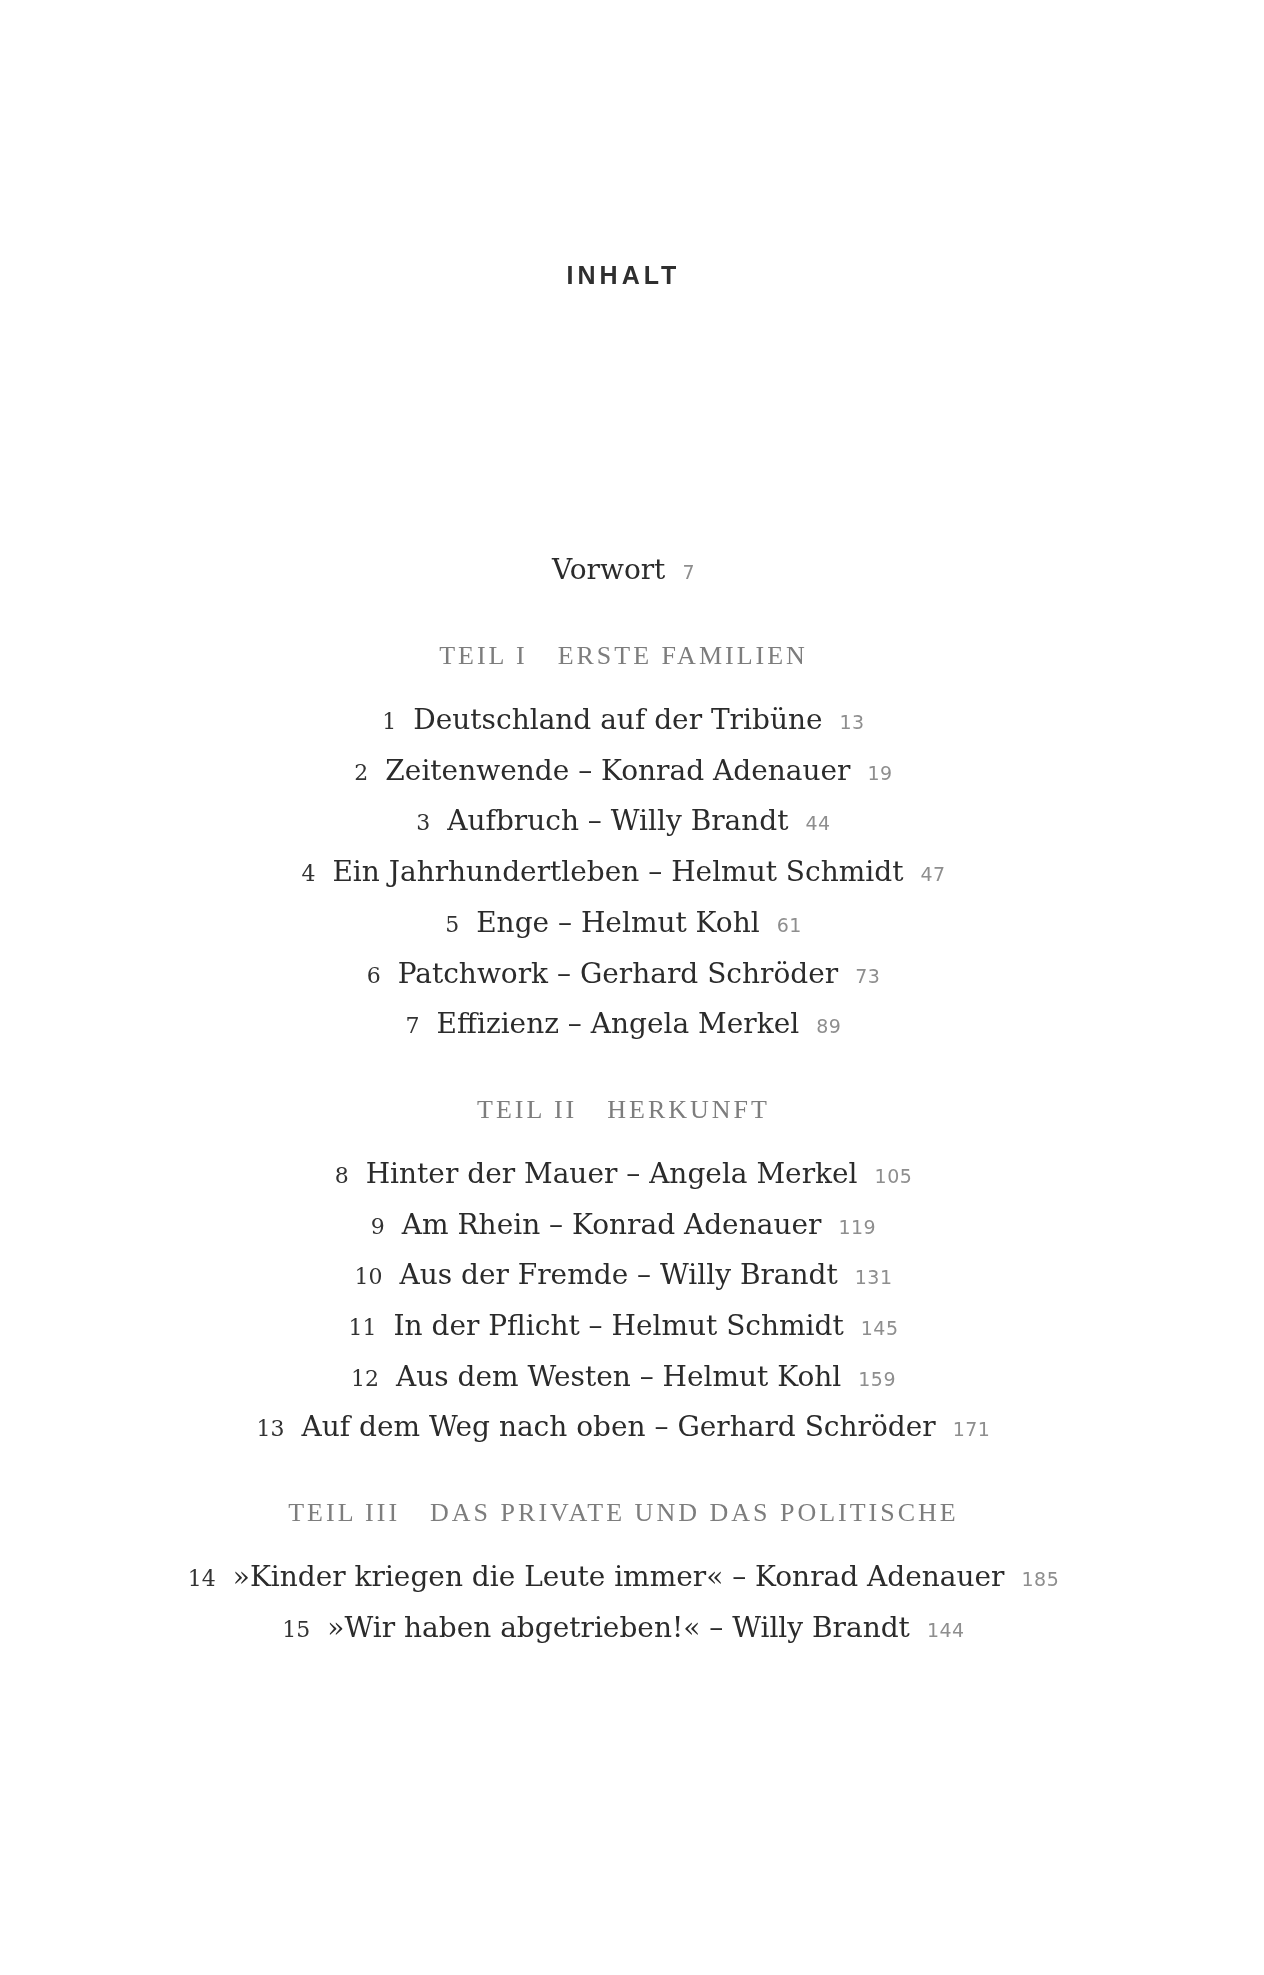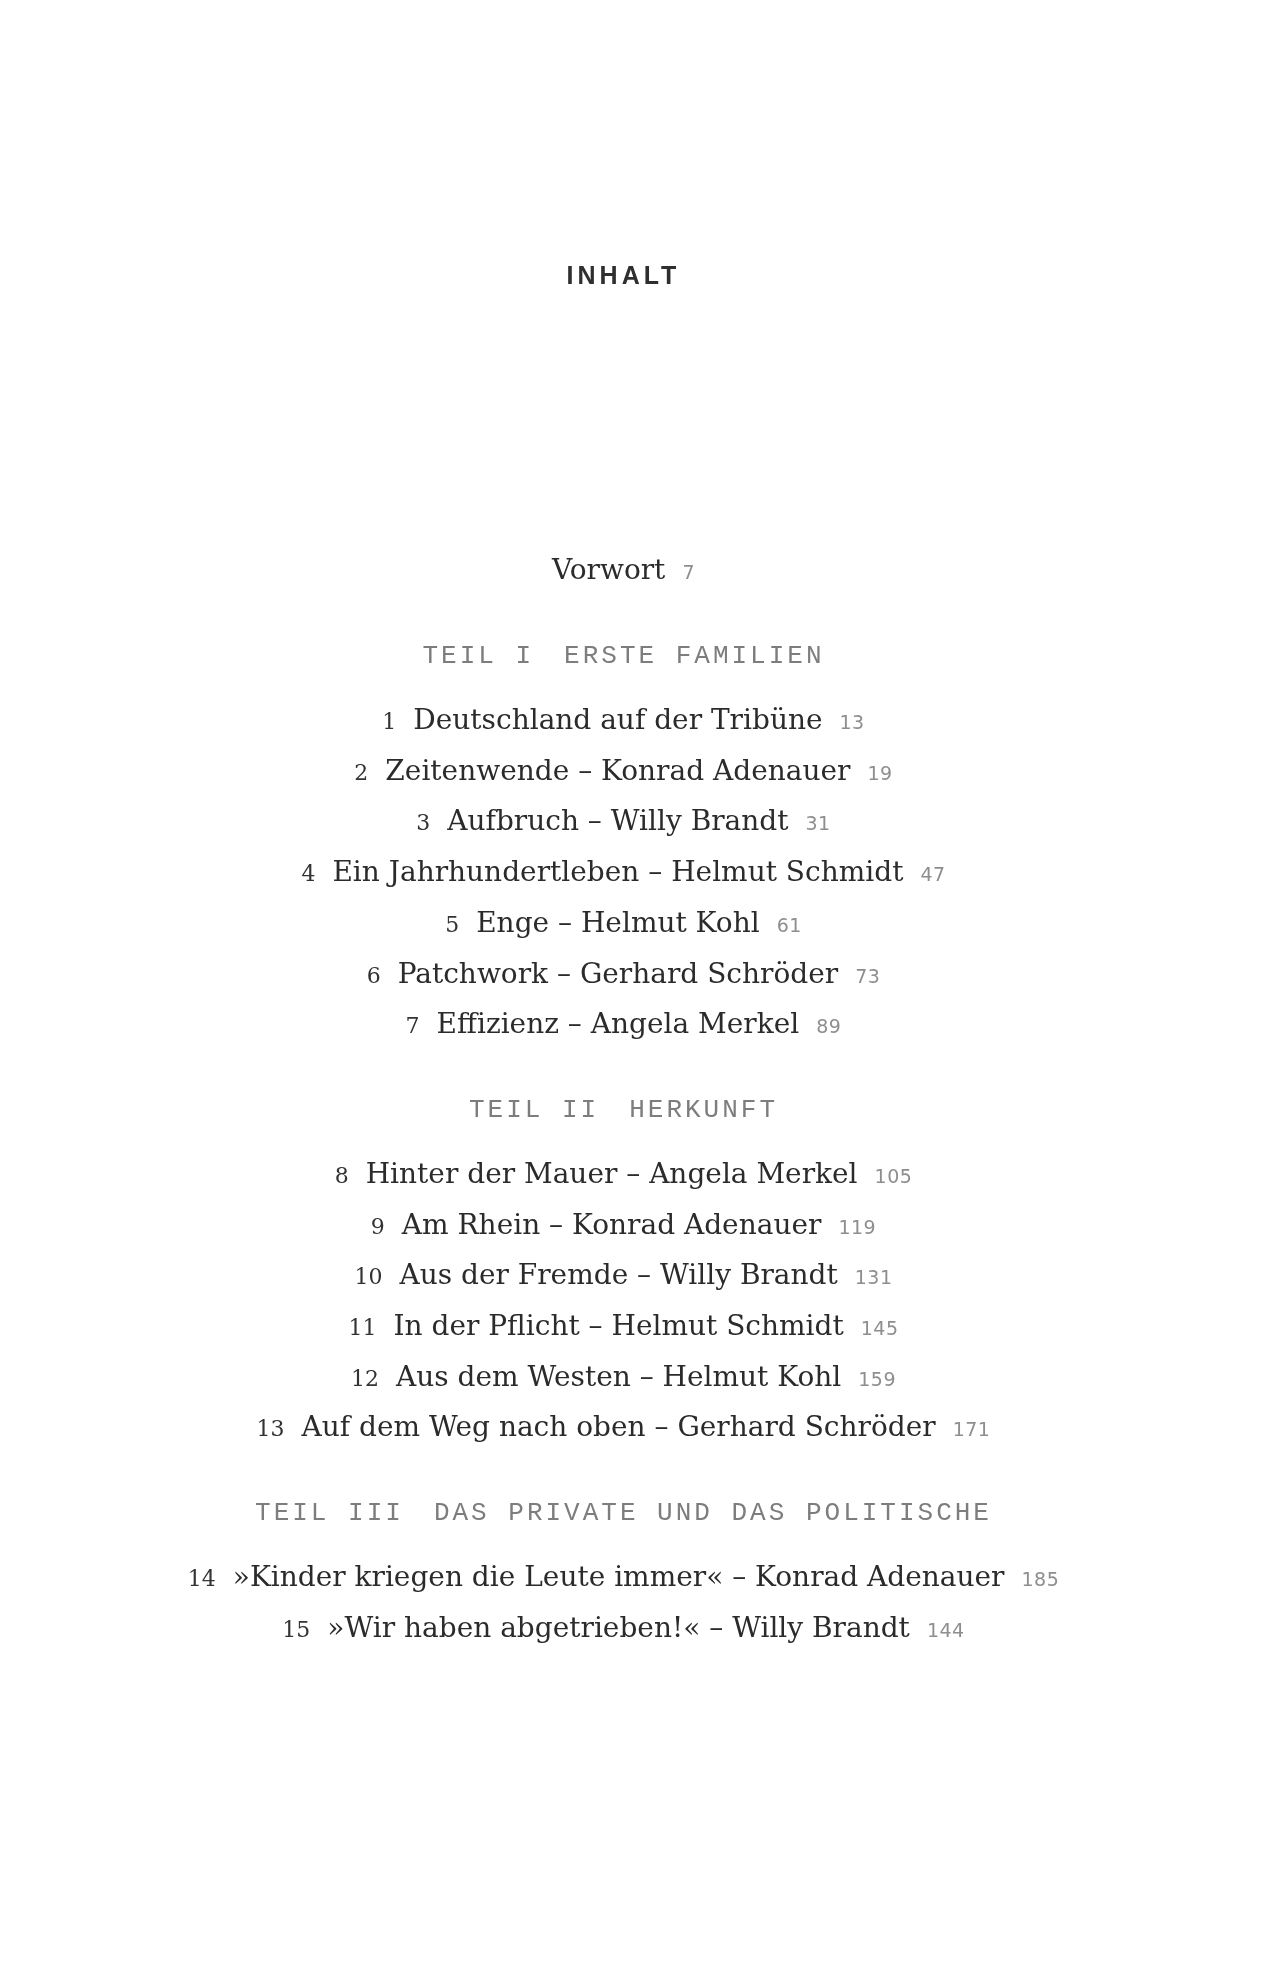--- a/index.html
+++ b/index.html
@@ -30,21 +30,21 @@
     color: #2f2f2f;
   }
   .preface-row {
     margin-top: 257px;
     font-size: 28px;
     line-height: 49px;
     color: #2b2b2b;
   }
   .part-heading {
     margin-top: 45px;
-    font-family: Liberation Mono, monospace;
+    font-family: Liberation Serif, serif;
     font-size: 26px;
     line-height: 28px;
     letter-spacing: 3px;
     color: #7d7d7d;
     white-space: nowrap;
   }
   .part-heading .part-subtitle {
     margin-left: 30px;
   }
   .chapter-list {
@@ -85,21 +85,21 @@
     <span>TEIL I</span><span class="part-subtitle">ERSTE FAMILIEN</span>
   </div>
   <div class="chapter-list">
     <div class="chapter-row">
       <span class="chapter-num">1</span><span>Deutschland auf der Tribüne</span><span class="page-num">13</span>
     </div>
     <div class="chapter-row">
       <span class="chapter-num">2</span><span>Zeitenwende – Konrad Adenauer</span><span class="page-num">19</span>
     </div>
     <div class="chapter-row">
-      <span class="chapter-num">3</span><span>Aufbruch – Willy Brandt</span><span class="page-num">31</span>
+      <span class="chapter-num">3</span><span>Aufbruch – Willy Brandt</span><span class="page-num">44</span>
     </div>
     <div class="chapter-row">
       <span class="chapter-num">4</span><span>Ein Jahrhundertleben – Helmut Schmidt</span><span class="page-num">47</span>
     </div>
     <div class="chapter-row">
       <span class="chapter-num">5</span><span>Enge – Helmut Kohl</span><span class="page-num">61</span>
     </div>
     <div class="chapter-row">
       <span class="chapter-num">6</span><span>Patchwork – Gerhard Schröder</span><span class="page-num">73</span>
     </div>

